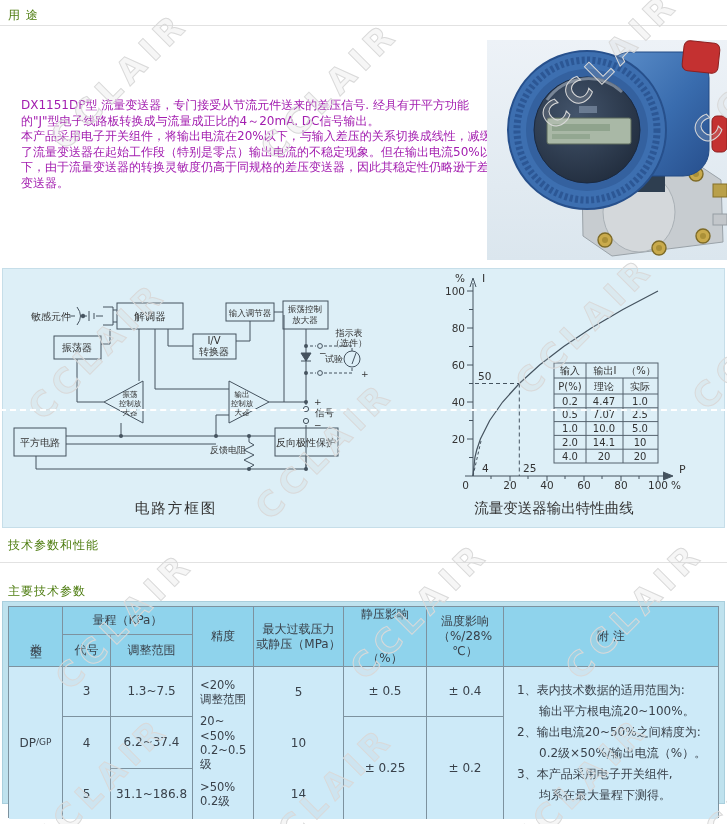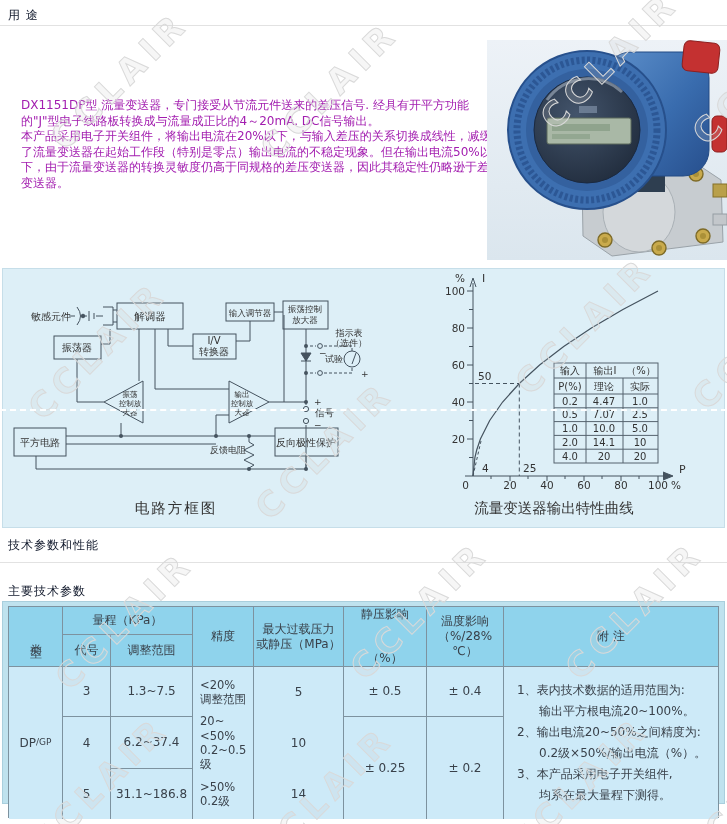--- a/index.html
+++ b/index.html
@@ -1,19 +1,19 @@
 <!DOCTYPE html>
 <html><head>
 <meta charset="utf-8">
 <style>
   html,body{margin:0;padding:0;background:#fff;}
   #page{position:relative;width:727px;height:824px;background:#fff;overflow:hidden;
         font-family:"DejaVu Sans",sans-serif;color:#555;}
   .h-rule{position:absolute;left:0;width:727px;border-top:1px solid #e2e2e2;height:0;}
-  .sec-title{position:absolute;left:8px;font-size:12px;color:#0f172a;letter-spacing:1px;}
+  .sec-title{position:absolute;left:8px;font-size:12px;color:#4d7c0f;letter-spacing:1px;}
   
   .wm{position:absolute;font-size:34px;font-weight:bold;letter-spacing:7px;
       color:rgba(205,205,205,0.18);-webkit-text-stroke:1px #d9d9d9;
       transform:rotate(-45deg);pointer-events:none;z-index:6;white-space:nowrap;}
   
   .intro{position:absolute;left:21px;top:98px;width:482px;font-size:12px;line-height:15.5px;color:#a21caf;}
   .intro p{margin:0;}
   
   .photo{position:absolute;left:487px;top:30px;width:240px;height:230px;}
   

